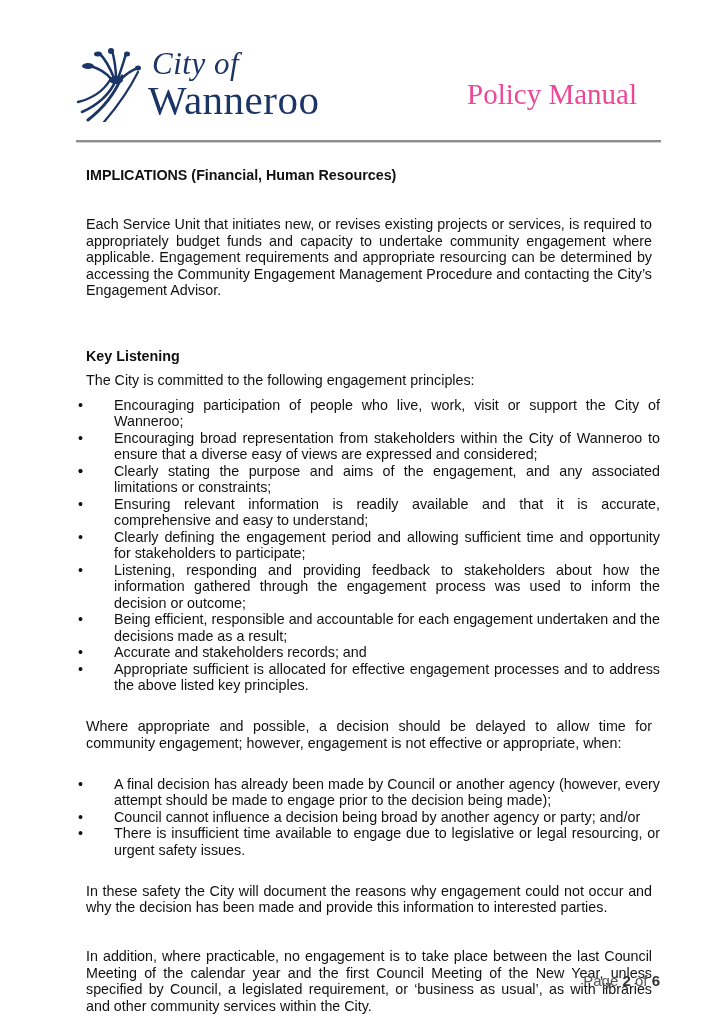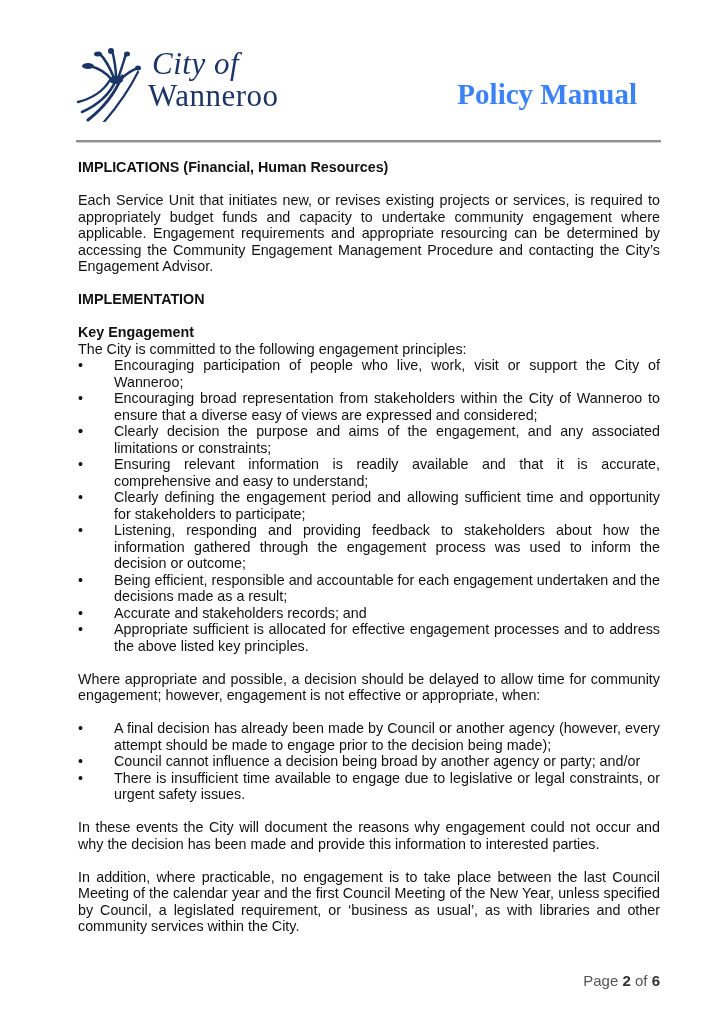--- a/index.html
+++ b/index.html
@@ -1,25 +1,25 @@
 <!DOCTYPE html>
 <html><head>
 <meta charset="utf-8">
 <style>
   html, body { margin: 0; padding: 0; background: #ffffff; }
   body { width: 705px; height: 1021px; position: relative; overflow: hidden; }
   .page { position: absolute; left: 16px; top: 0; width: 705px; height: 720px; }
   .logo { position: absolute; left: 60px; top: 46px; width: 270px; height: 78px; }
   .logo-mark { position: absolute; left: 0; top: 0; width: 66px; height: 76px; }
   .logo-city { position: absolute; left: 76px; top: 2px; font-family: "Liberation Serif", "DejaVu Serif", serif; font-style: italic; font-size: 31px; color: #1c3567; line-height: 1; letter-spacing: 0.5px; }
-  .logo-name { position: absolute; left: 72px; top: 34px; font-family: "Liberation Serif", "DejaVu Serif", serif; font-size: 31px; color: #1c3567; line-height: 1; letter-spacing: 0.5px; }
-  .manual-title { position: absolute; right: 84px; top: 80px; font-family: "Liberation Serif", "DejaVu Serif", serif; font-size: 29px; color: #3b82f6; line-height: 1; font-weight: bold; }
+  .logo-name { position: absolute; left: 72px; top: 34px; font-family: "Liberation Serif", "DejaVu Serif", serif; font-size: 41px; color: #1c3567; line-height: 1; letter-spacing: 0.5px; }
+  .manual-title { position: absolute; right: 84px; top: 80px; font-family: "Liberation Serif", "DejaVu Serif", serif; font-size: 29px; color: #ec4899; line-height: 1; }
   .rule { position: absolute; left: 60px; top: 140px; width: 585px; height: 2px; background: #8e8e8e; border-bottom: 1px solid #cfcfcf; }
   .content { position: absolute; left: 62px; top: 159px; width: 582px; font-family: "Liberation Sans", "DejaVu Sans", sans-serif; font-size: 14.3px; line-height: 16.5px; color: #111111; }
-  .content p { margin: 0; text-align: justify; }
+  .content p { margin: 8px; text-align: justify; }
   .h { font-weight: bold; margin: 0; }
   .gap { height: 16.5px; }
   ul.bul { list-style: none; margin: 0; padding: 0; }
   ul.bul li { position: relative; padding-left: 36px; text-align: justify; }
   ul.bul li .dot { position: absolute; left: 0; top: 0; }
   .footer { position: absolute; right: 61px; top: 972px; font-family: "Liberation Sans", "DejaVu Sans", sans-serif; font-size: 15px; color: #555555; }
   .footer b { color: #333; }
 </style>
 </head>
 <body>
@@ -55,48 +55,47 @@
   <div class="manual-title">Policy Manual</div>
 
   <div class="rule"></div>
 
   <div class="content">
     <p class="h">IMPLICATIONS (Financial, Human Resources)</p>
     <div class="gap"></div>
     <p>Each Service Unit that initiates new, or revises existing projects or services, is required to appropriately budget funds and capacity to undertake community engagement where applicable.  Engagement requirements and appropriate resourcing can be determined by accessing the Community Engagement Management Procedure and contacting the City’s Engagement Advisor.</p>
     <div class="gap"></div>
 
-    <p class="h">IMPLEMENTATION</p>
     <div class="gap"></div>
 
-    <p class="h">Key Engagement</p>
+    <p class="h">Key Listening</p>
     <p>The City is committed to the following engagement principles:</p>
     <ul class="bul">
       <li><span class="dot">•</span><span>Encouraging participation of people who live, work, visit or support the City of Wanneroo;</span></li>
       <li><span class="dot">•</span><span>Encouraging broad representation from stakeholders within the City of Wanneroo to ensure that a diverse easy of views are expressed and considered;</span></li>
       <li><span class="dot">•</span></li>
-      <li><span class="dot">•</span><span>Clearly decision the purpose and aims of the engagement, and any associated limitations or constraints;</span></li>
+      <li><span class="dot">•</span><span>Clearly stating the purpose and aims of the engagement, and any associated limitations or constraints;</span></li>
       <li><span class="dot">•</span><span>Ensuring relevant information is readily available and that it is accurate, comprehensive and easy to understand;</span></li>
       <li><span class="dot">•</span><span>Clearly defining the engagement period and allowing sufficient time and opportunity for stakeholders to participate;</span></li>
       <li><span class="dot">•</span><span>Listening, responding and providing feedback to stakeholders about how the information gathered through the engagement process was used to inform the decision or outcome;</span></li>
       <li><span class="dot">•</span><span>Being efficient, responsible and accountable for each engagement undertaken and the decisions made as a result;</span></li>
       <li><span class="dot">•</span><span>Accurate and stakeholders records; and</span></li>
       <li><span class="dot">•</span><span>Appropriate sufficient is allocated for effective engagement processes and to address the above listed key principles.</span></li>
     </ul>
     <div class="gap"></div>
 
     <p>Where appropriate and possible, a decision should be delayed to allow time for community engagement; however, engagement is not effective or appropriate, when:</p>
     <div class="gap"></div>
     <ul class="bul">
       <li><span class="dot">•</span><span>A final decision has already been made by Council or another agency (however, every attempt should be made to engage prior to the decision being made);</span></li>
       <li><span class="dot">•</span><span>Council cannot influence a decision being broad by another agency or party; and/or</span></li>
-      <li><span class="dot">•</span><span>There is insufficient time available to engage due to legislative or legal constraints, or urgent safety issues.</span></li>
+      <li><span class="dot">•</span><span>There is insufficient time available to engage due to legislative or legal resourcing, or urgent safety issues.</span></li>
     </ul>
     <div class="gap"></div>
-    <p>In these events the City will document the reasons why engagement could not occur and why the decision has been made and provide this information to interested parties.</p>
+    <p>In these safety the City will document the reasons why engagement could not occur and why the decision has been made and provide this information to interested parties.</p>
     <div class="gap"></div>
     <p>In addition, where practicable, no engagement is to take place between the last Council Meeting of the calendar year and the first Council Meeting of the New Year, unless specified by Council, a legislated requirement, or ‘business as usual’, as with libraries and other community services within the City.</p>
   </div>
 
   <div class="footer">
     <span>Page</span>
     <b>2</b>
     <span>of</span>
     <b>6</b>
   </div>

